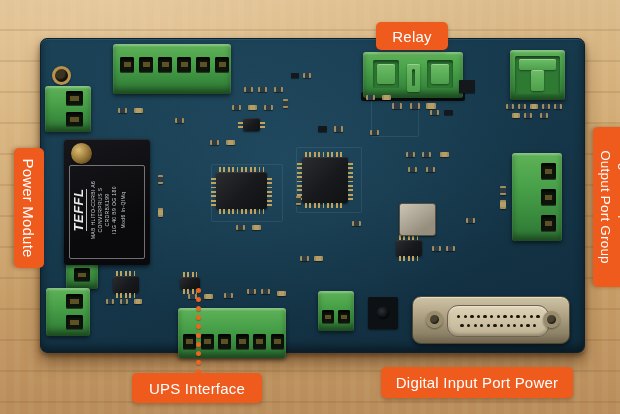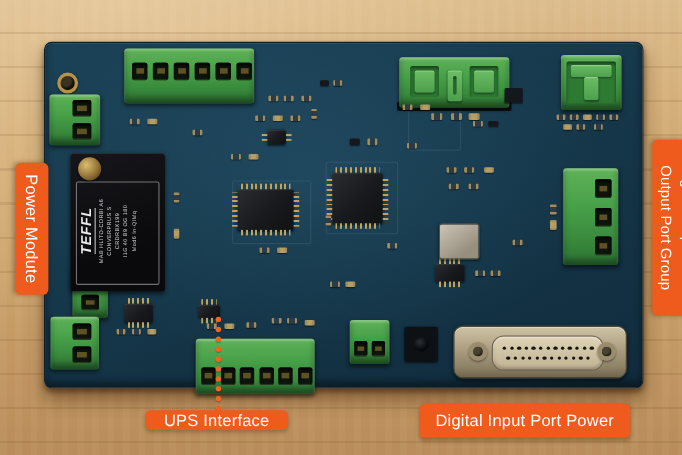--- a/index.html
+++ b/index.html
@@ -311,29 +311,32 @@
       <div class="dot" style="left: 196px; top: 306px; background: rgb(240, 100, 30); z-index: 20;"></div>
       <div class="dot" style="left: 196px; top: 315px; background: rgb(240, 100, 30); z-index: 20;"></div>
       <div class="dot" style="left: 196px; top: 324px; background: rgb(240, 100, 30); z-index: 20;"></div>
       <div class="dot" style="left: 196px; top: 333px; background: rgb(240, 100, 30); z-index: 20;"></div>
       <div class="dot" style="left: 196px; top: 342px; background: rgb(240, 100, 30); z-index: 20;"></div>
       <div class="dot" style="left: 196px; top: 351px; background: rgb(240, 100, 30); z-index: 20;"></div>
       <div class="dot" style="left: 196px; top: 360px; background: rgb(240, 100, 30); z-index: 20;"></div>
       <div class="dot" style="left: 196px; top: 369px; background: rgb(240, 100, 30); z-index: 20;"></div>
     </div>
 
+  <div class="label" style="left: 376px; top: 22px; width: 72px; height: 28px; background: rgb(239, 90, 29);">
+    <span>Relay</span>
+  </div>
   <div class="label" style="left: -31px; top: 193px; width: 120px; height: 30px; transform: rotate(90deg); background: rgb(239, 90, 29);">
     <span>Power Modute</span>
   </div>
   <div class="label" style="left: 535px; top: 185px; width: 160px; height: 44px; transform: rotate(90deg); background: rgb(239, 90, 29);">
     <span class="l2">
       <span>Digital Output Port</span>
       <span>Output Port Group</span>
     </span>
   </div>
-  <div class="label" style="left: 132px; top: 373px; width: 130px; height: 18px; background: rgb(239, 90, 29); justify-content: center;">
+  <div class="label" style="left: 132px; top: 373px; width: 130px; height: 30px; background: rgb(239, 90, 29); justify-content: center;">
     <span>UPS Interface</span>
   </div>
   <div class="label" style="left: 381px; top: 367px; width: 192px; height: 31px; background: rgb(239, 90, 29);">
     <span>Digital Input Port Power</span>
   </div>
 
 </div>
 
 </body></html>

